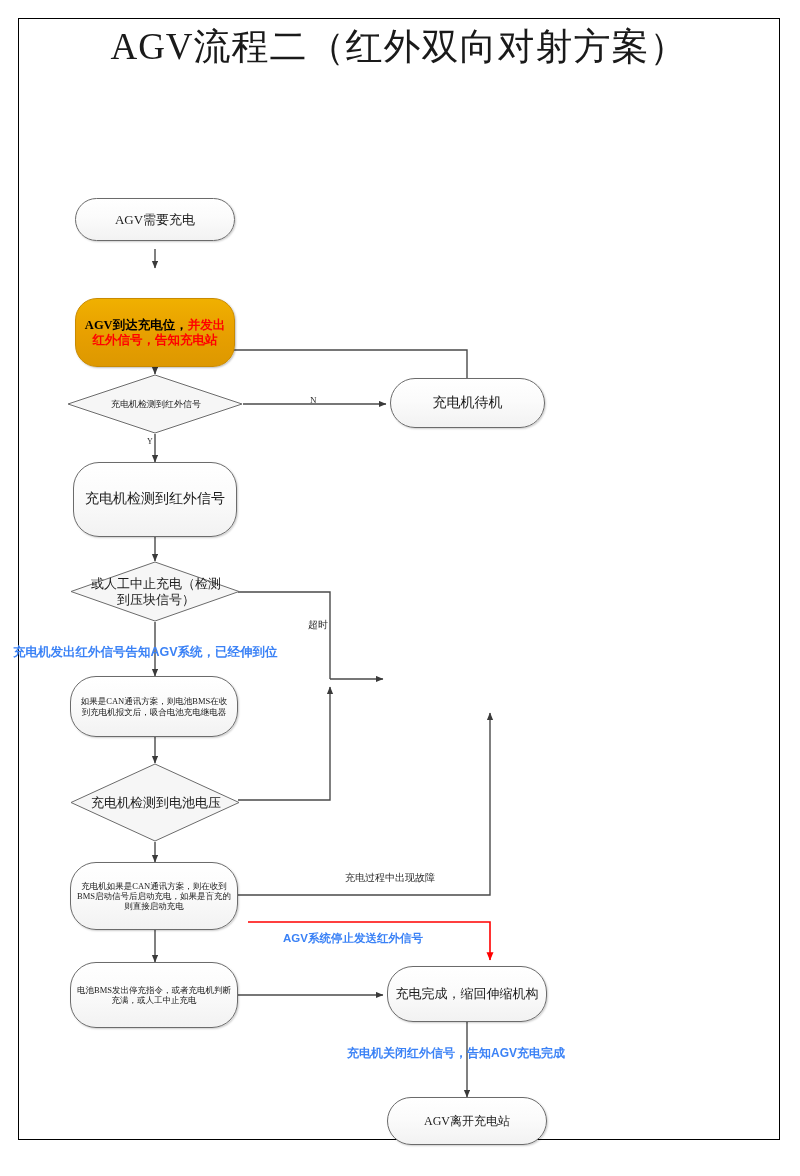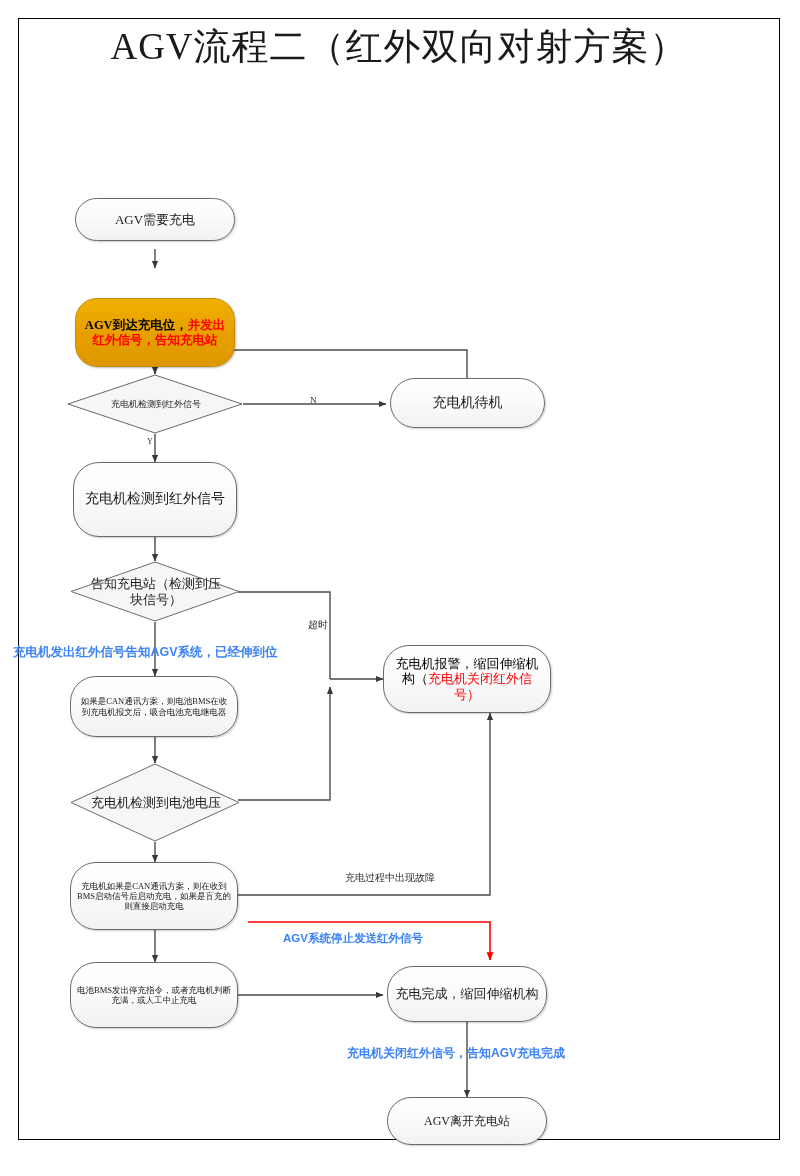--- a/index.html
+++ b/index.html
@@ -111,32 +111,27 @@
   </div>
 
   <div class="node rounded" style="left:73px;top:462px;width:164px;height:75px;font-size:14px;">
     <span class="inner">充电机检测到红外信号</span>
   </div>
 
   <div class="diamond-wrap" style="left:70px;top:561px;width:170px;height:61px;">
     <svg width="170" height="61" viewBox="0 0 170 61">
       <polygon points="85,1 169,30.5 85,60 1,30.5" fill="#f6f6f6" stroke="#6b6b6b" stroke-width="1"></polygon>
     </svg>
-    <div class="dtext" style="font-size:13px;padding:0 14px;box-sizing:border-box;">告知充电站（检测到压块信号）</div>
+    <div class="dtext" style="font-size:13px;padding:0 14px;box-sizing:border-box;">或人工中止充电（检测到压块信号）</div>
   </div>
 
   <div class="node rounded" style="left:70px;top:676px;width:168px;height:61px;font-size:8.5px;">
     <span class="inner">如果是CAN通讯方案，则电池BMS在收到充电机报文后，吸合电池充电继电器</span>
   </div>
 
-  <div class="node rounded" style="left:383px;top:645px;width:168px;height:68px;font-size:13px;">
-    <span class="inner">
-      <span class="blk">充电机报警，缩回伸缩机构（</span><span class="red">充电机关闭红外信号）</span>
-    </span>
-  </div>
 
   <div class="diamond-wrap" style="left:70px;top:763px;width:170px;height:79px;">
     <svg width="170" height="79" viewBox="0 0 170 79">
       <polygon points="85,1 169,39.5 85,78 1,39.5" fill="#f6f6f6" stroke="#6b6b6b" stroke-width="1"></polygon>
     </svg>
     <div class="dtext" style="font-size:13px;padding:0 18px;box-sizing:border-box;">充电机检测到电池电压</div>
   </div>
 
   <div class="node rounded" style="left:70px;top:862px;width:168px;height:68px;font-size:8.5px;">
     <span class="inner">充电机如果是CAN通讯方案，则在收到BMS启动信号后启动充电，如果是盲充的则直接启动充电</span>

